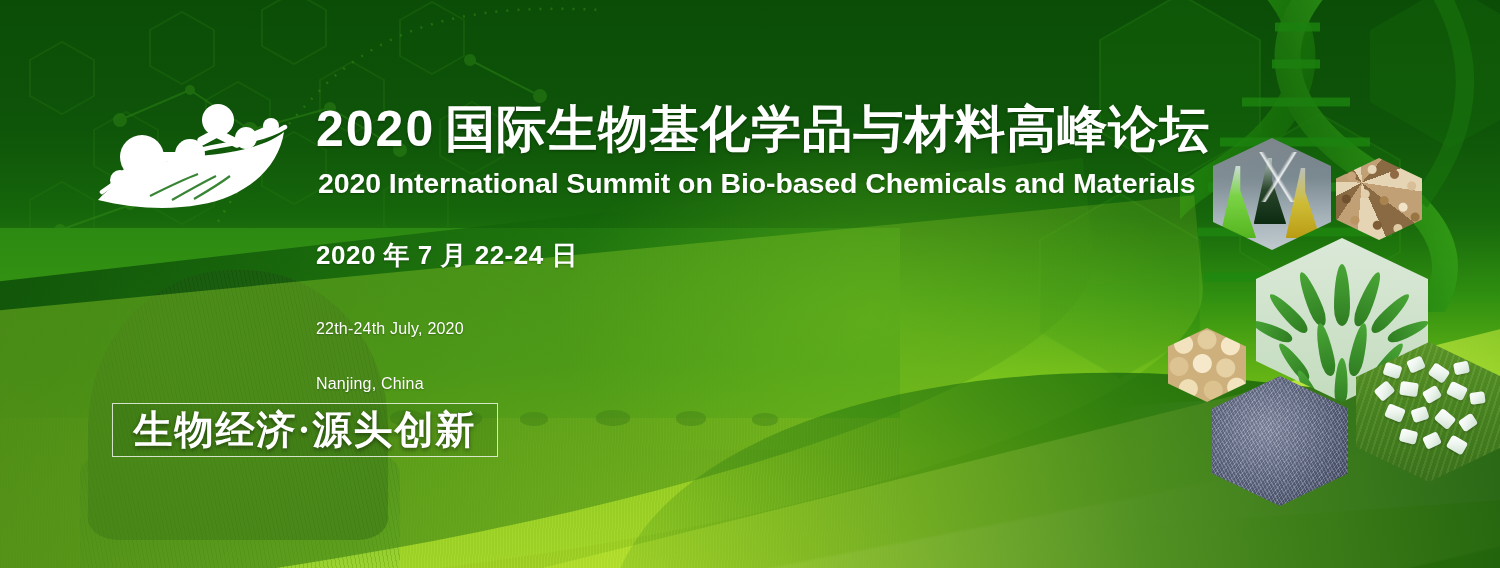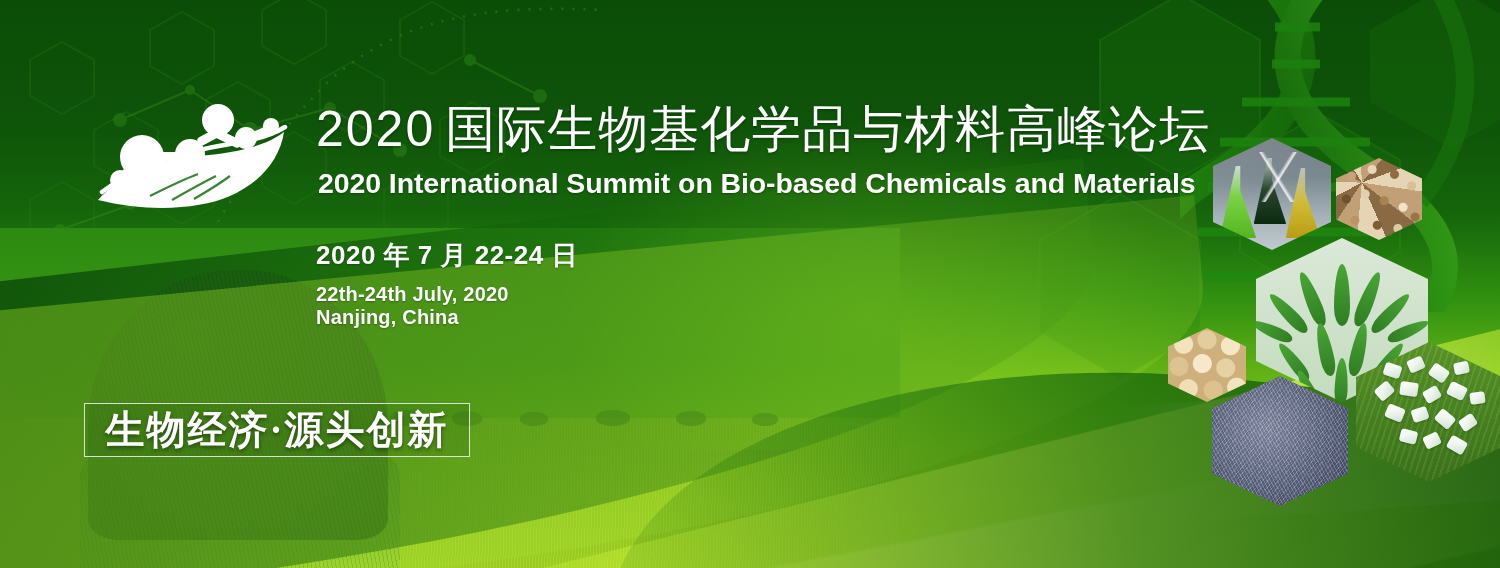--- a/index.html
+++ b/index.html
@@ -190,21 +190,21 @@
     letter-spacing: .2px;
     white-space: nowrap;
   }
 
   
   .title-cn {
     position: absolute;
     left: 316px; top: 96px;
     color: #ffffff;
     font-size: 50px;
-    font-weight: normal;
+    font-weight: bold;
     letter-spacing: 1px;
     white-space: nowrap;
     text-shadow: 0 1px 3px rgba(0,0,0,.35);
   }
   .title-cn .yr { letter-spacing: 2px; margin-right: 10px; }
 
   .title-en {
     position: absolute;
     left: 318px; top: 167px;
     color: #ffffff;
@@ -221,29 +221,30 @@
     color: #ffffff;
     white-space: nowrap;
   }
   .meta-row { display: flex; align-items: baseline; flex-direction: column; }
   .meta-row + .meta-row { margin-top: 10px; }
   .meta-date-cn, .meta-place-cn {
     font-size: 26px; font-weight: bold; letter-spacing: .5px;
     text-shadow: 0 1px 2px rgba(0,0,0,.28);
   }
   .meta-date-en, .meta-place-en {
-    font-size: 20px; font-weight: bold; letter-spacing: .2px;
+    font-size: 16px; font-weight: normal; letter-spacing: .2px;
     text-shadow: 0 1px 2px rgba(0,0,0,.28);
+    margin-top: 37px;
   }
   .col-a { width: 292px; }
 
   
   .slogan {
     position: absolute;
-    left: 84px; top: 403px;
+    left: 112px; top: 403px;
     width: 386px; height: 54px;
     border: 1.5px solid rgba(255,255,255,.78);
     display: flex;
     align-items: center;
     justify-content: center;
     background: rgba(12,60,8,.12);
   }
   .slogan span {
     color: #ffffff;
     font-family: "Liberation Serif", "DejaVu Serif", serif;

